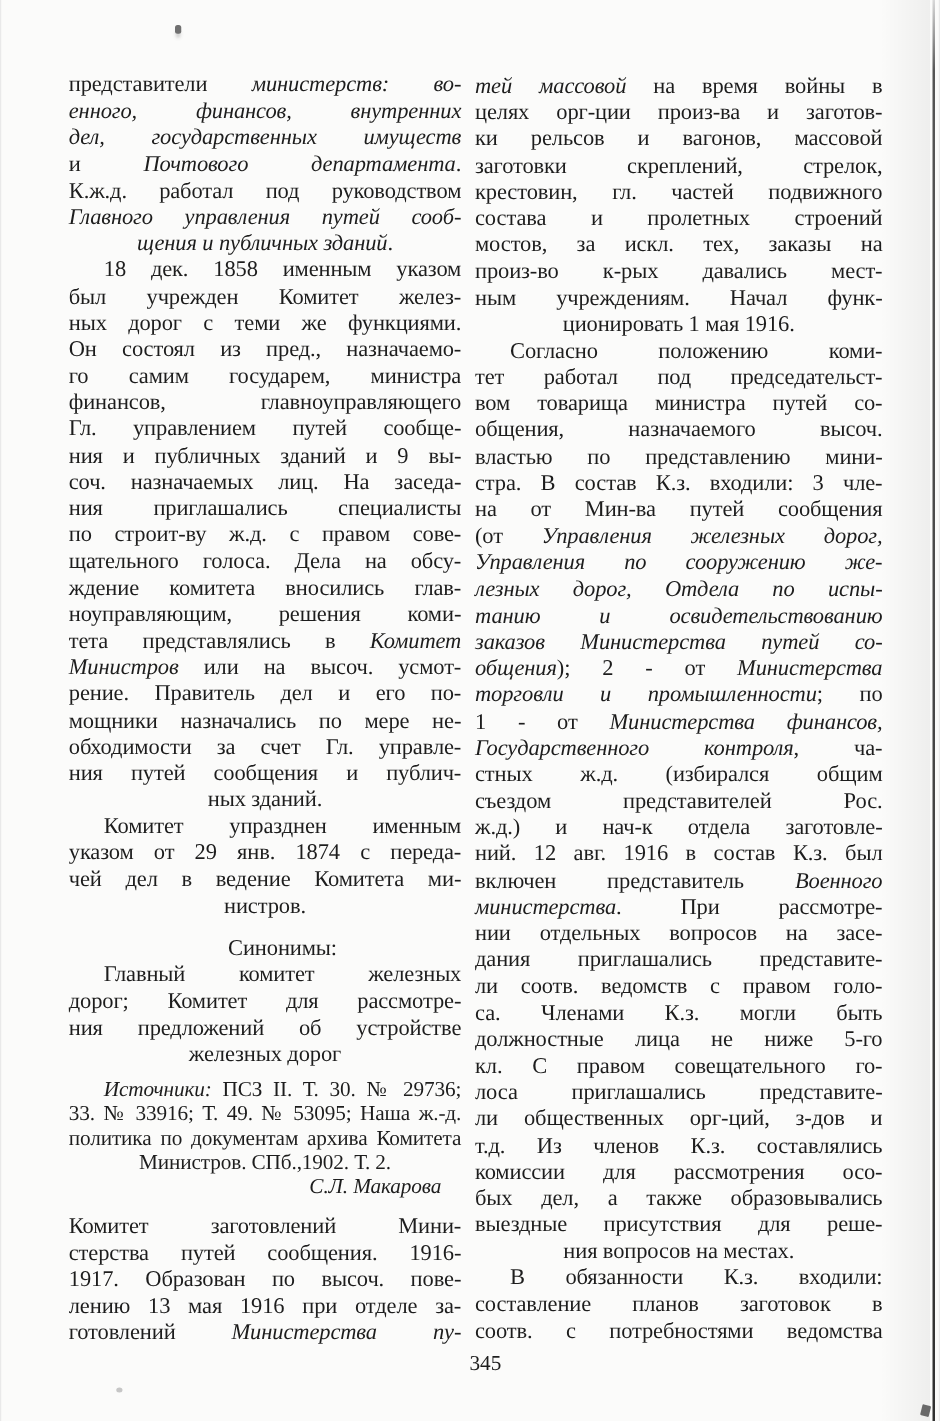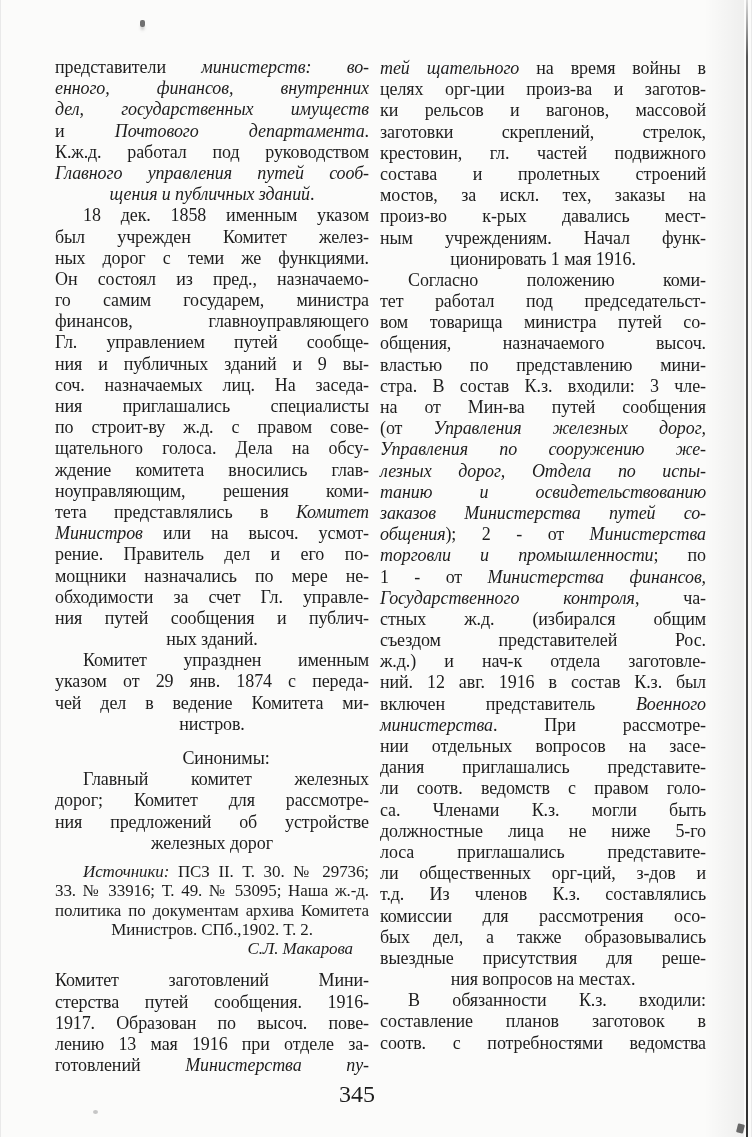--- a/index.html
+++ b/index.html
@@ -23,22 +23,22 @@
   .col-left{left:54px;width:314px;}
   .col-right{left:379px;width:326px;top:58px;}
   .line{height:21.2px;line-height:21.2px;font-size:18px;letter-spacing:-0.1px;}
   .just{text-align:justify;text-align-last:justify;}
   .lft{text-align:center;}
   .rgt{text-align:right;padding-right:16px;}
   .ind{text-indent:28px;}
   .small{font-size:17px;height:19.3px;line-height:19.3px;}
   .it{font-style:italic;}
   .bd{font-weight:400;}
-  .footer{position:absolute;left:338px;top:1081px;width:76px;text-align:left;
-    font-size:24px;}
+  .footer{position:absolute;left:324px;top:1081px;width:76px;text-align:right;
+    font-size:17px;}
 </style>
 </head>
 <body>
 
 <div class="page">
   <div class="shade-right"></div>
   <div class="edge-line"></div>
   <div class="speck"></div>
   <div class="dot-faint"></div>
   <div class="smudge"></div>
@@ -86,21 +86,21 @@
       <div class="line just small"><span>политика по документам архива Комитета</span></div>
       <div class="line lft small"><span>Министров. СПб.,1902. Т. 2.</span></div>
       <div class="line rgt small"><span class="it">С.Л. Макарова</span></div>
       <div class="line just" style="margin-top: 12px;"><span class="bd">Комитет заготовлений Мини-</span></div>
       <div class="line just"><span class="bd">стерства путей сообщения</span><span>. 1916-</span></div>
       <div class="line just"><span>1917. Образован по высоч. пове-</span></div>
       <div class="line just"><span>лению 13 мая 1916 при отделе за-</span></div>
       <div class="line just"><span>готовлений </span><span class="it">Министерства пу-</span></div>
     </div>
   <div class="col col-right" id="col-right">
-      <div class="line just"><span class="it">тей щательного</span><span> на время войны в</span></div>
+      <div class="line just"><span class="it">тей массовой</span><span> на время войны в</span></div>
       <div class="line just"><span>целях орг-ции произ-ва и заготов-</span></div>
       <div class="line just"><span>ки рельсов и вагонов, массовой</span></div>
       <div class="line just"><span>заготовки скреплений, стрелок,</span></div>
       <div class="line just"><span>крестовин, гл. частей подвижного</span></div>
       <div class="line just"><span>состава и пролетных строений</span></div>
       <div class="line just"><span>мостов, за искл. тех, заказы на</span></div>
       <div class="line just"><span>произ-во к-рых давались мест-</span></div>
       <div class="line just"><span>ным учреждениям. Начал функ-</span></div>
       <div class="line lft"><span>ционировать 1 мая 1916.</span></div>
       <div class="line just ind"><span>Согласно положению коми-</span></div>
@@ -123,20 +123,21 @@
       <div class="line just"><span>съездом представителей Рос.</span></div>
       <div class="line just"><span>ж.д.) и нач-к отдела заготовле-</span></div>
       <div class="line just"><span>ний. 12 авг. 1916 в состав К.з. был</span></div>
       <div class="line just"><span>включен представитель </span><span class="it">Военного</span></div>
       <div class="line just"><span class="it">министерства</span><span>. При рассмотре-</span></div>
       <div class="line just"><span>нии отдельных вопросов на засе-</span></div>
       <div class="line just"><span>дания приглашались представите-</span></div>
       <div class="line just"><span>ли соотв. ведомств с правом голо-</span></div>
       <div class="line just"><span>са. Членами К.з. могли быть</span></div>
       <div class="line just"><span>должностные лица не ниже 5-го</span></div>
+      <div class="line just"><span>кл. С правом совещательного го-</span></div>
       <div class="line just"><span>лоса приглашались представите-</span></div>
       <div class="line just"><span>ли общественных орг-ций, з-дов и</span></div>
       <div class="line just"><span>т.д. Из членов К.з. составлялись</span></div>
       <div class="line just"><span>комиссии для рассмотрения осо-</span></div>
       <div class="line just"><span>бых дел, а также образовывались</span></div>
       <div class="line just"><span>выездные присутствия для реше-</span></div>
       <div class="line lft"><span>ния вопросов на местах.</span></div>
       <div class="line just ind"><span>В обязанности К.з. входили:</span></div>
       <div class="line just"><span>составление планов заготовок в</span></div>
       <div class="line just"><span>соотв. с потребностями ведомства</span></div>

